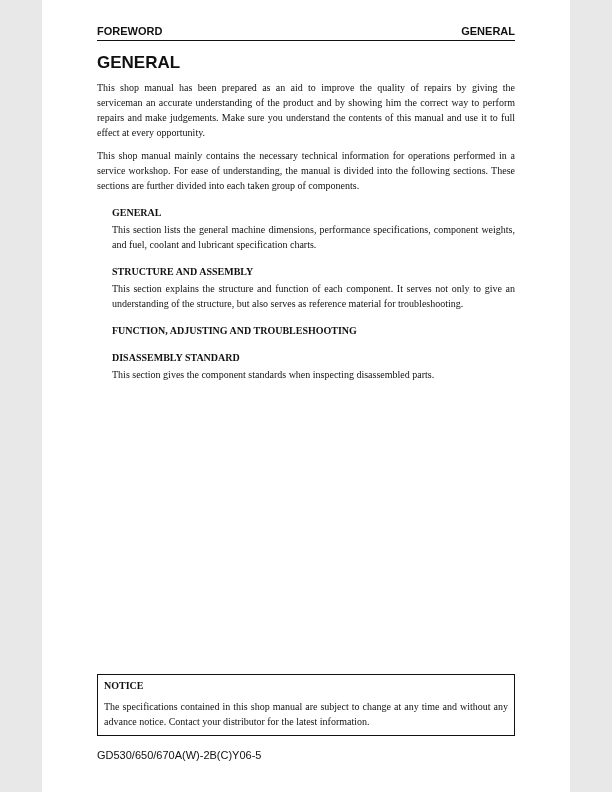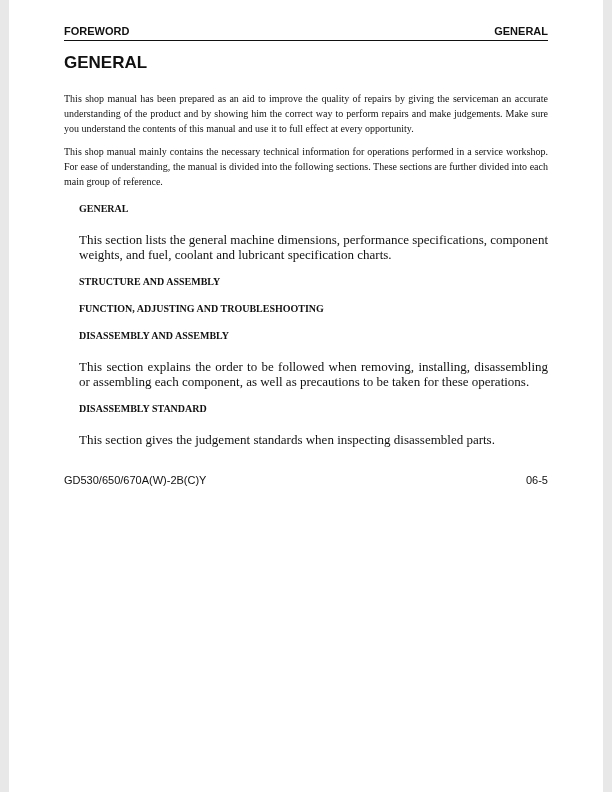--- a/index.html
+++ b/index.html
@@ -1,21 +1,21 @@
 <!DOCTYPE html>
 <html><head>
 <meta charset="utf-8">
 <style>
   html, body {
     margin: 0;
     padding: 0;
     background: #e8e8e8;
   }
   .page {
-    width: 594px;
+    width: 528px;
     height: 792px;
     margin: 0 auto;
     background: #ffffff;
     color: #111111;
     box-sizing: border-box;
     padding: 24px 55px 30px 55px;
     display: flex;
     flex-direction: column;
     font-family: "Liberation Serif", serif;
     overflow: hidden;
@@ -38,106 +38,107 @@
     line-height: 20px;
     margin: 12px 0 0 0;
   }
   .intro p {
     font-size: 10px;
     line-height: 15px;
     text-align: justify;
     margin: 8px 0 0 0;
   }
   .intro p:first-child {
-    margin-top: 18px;
+    margin-top: 7px;
   }
   .sections {
     margin-left: 15px;
   }
   .section h3 {
     font-size: 10px;
     line-height: 15px;
     font-weight: bold;
     margin: 12px 0 0 0;
   }
   .section p {
-    font-size: 13px;
+    font-size: 10px;
     line-height: 15px;
     text-align: justify;
-    margin: 16px 0 0 0;
+    margin: 2px 0 0 0;
   }
   .notice-box {
     margin-top: auto;
     border: 1px solid #111111;
     padding: 3px 6px 6px 6px;
   }
   .notice-box h4 {
     font-size: 10px;
     line-height: 15px;
     font-weight: bold;
     margin: 0 0 6px 0;
   }
   .notice-box p {
     font-size: 10px;
     line-height: 15px;
     text-align: justify;
     margin: 0;
   }
   .page-footer {
     display: flex;
-    justify-content: space-between;
+    justify-content: flex-start;
     font-family: "Liberation Sans", sans-serif;
     font-size: 11px;
     line-height: 14px;
-    margin-top: 26px;
+    margin-top: 12px;
   }
 </style>
 </head>
 <body>
 
 <div class="page">
 
   <div class="running-header">
     <span>FOREWORD</span>
     <span>GENERAL</span>
   </div>
 
   <h1 class="page-title">GENERAL</h1>
 
   <div class="intro">
     <p>This shop manual has been prepared as an aid to improve the quality of repairs by giving the serviceman an accurate understanding of the product and by showing him the correct way to perform repairs and make judgements. Make sure you understand the contents of this manual and use it to full effect at every opportunity.</p>
-    <p>This shop manual mainly contains the necessary technical information for operations performed in a service workshop. For ease of understanding, the manual is divided into the following sections. These sections are further divided into each main group of reference.</p>
+    <p>This shop manual mainly contains the necessary technical information for operations performed in a service workshop. For ease of understanding, the manual is divided into the following sections. These sections are further divided into each taken group of components.</p>
   </div>
 
   <div class="sections">
 
     <div class="section">
       <h3>GENERAL</h3>
       <p>This section lists the general machine dimensions, performance specifications, component weights, and fuel, coolant and lubricant specification charts.</p>
     </div>
 
     <div class="section">
       <h3>STRUCTURE AND ASSEMBLY</h3>
+      <p>This section explains the structure and function of each component. It serves not only to give an understanding of the structure, but also serves as reference material for troubleshooting.</p>
     </div>
 
     <div class="section">
       <h3>FUNCTION, ADJUSTING AND TROUBLESHOOTING</h3>
     </div>
 
-    <div class="section">
-      <h3>DISASSEMBLY AND ASSEMBLY</h3>
-      <p>This section explains the order to be followed when removing, installing, disassembling or assembling each component, as well as precautions to be taken for these operations.</p>
-    </div>
 
     <div class="section">
       <h3>DISASSEMBLY STANDARD</h3>
-      <p>This section gives the judgement standards when inspecting disassembled parts.</p>
+      <p>This section gives the component standards when inspecting disassembled parts.</p>
     </div>
 
   </div>
 
+  <div class="notice-box">
+    <h4>NOTICE</h4>
+    <p>The specifications contained in this shop manual are subject to change at any time and without any advance notice. Contact your distributor for the latest information.</p>
+  </div>
 
   <div class="page-footer">
     <span>GD530/650/670A(W)-2B(C)Y</span>
     <span>06-5</span>
   </div>
 
 </div>
 
 </body></html>

